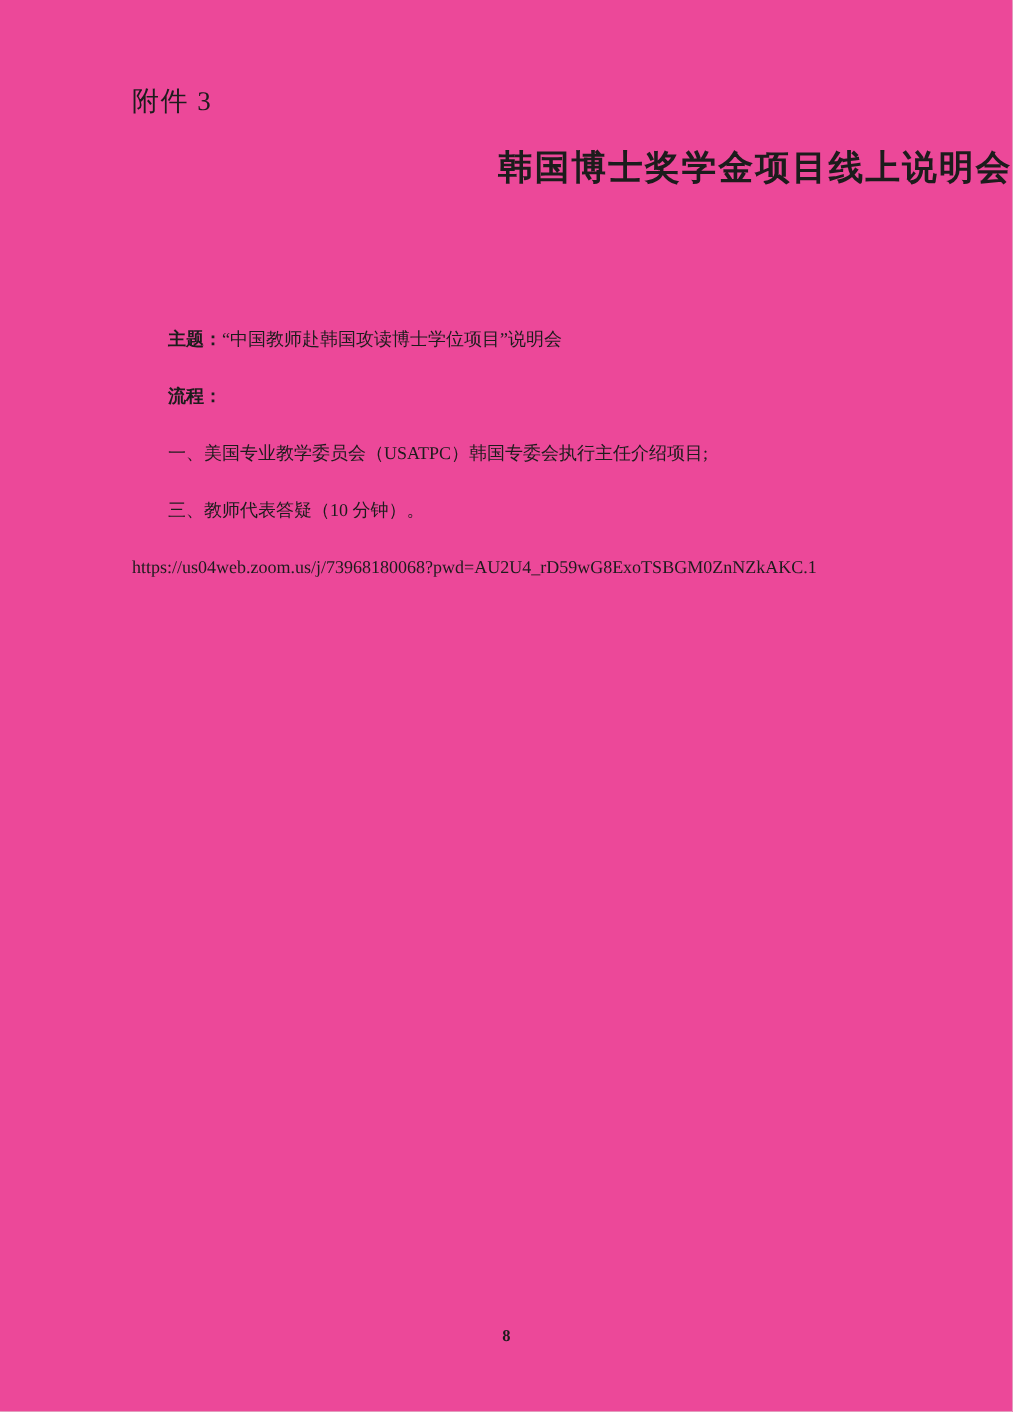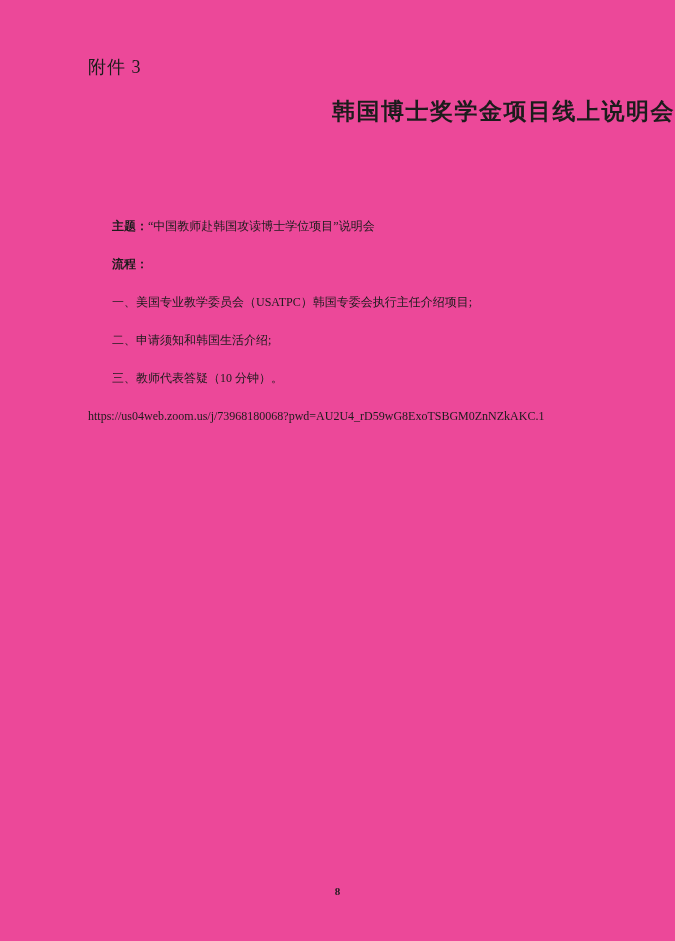--- a/index.html
+++ b/index.html
@@ -84,21 +84,20 @@
   <div class="body-text">
 
     <p class="para"><span class="lbl">主题：</span><span>“中国教师赴韩国攻读博士学位项目”说明会</span></p>
 
 
 
     <p class="para"><span class="lbl">流程：</span><span></span></p>
 
     <p class="para"><span>一、美国专业教学委员会（USATPC）韩国专委会执行主任介绍项目;</span></p>
 
-    <p class="para"><span>二、申请须知和韩国生活介绍;</span></p>
 
     <p class="para"><span>三、教师代表答疑（10 分钟）。</span></p>
 
 
     <span class="url-line">https://us04web.zoom.us/j/73968180068?pwd=AU2U4_rD59wG8ExoTSBGM0ZnNZkAKC.1</span>
 
 
 
   </div>
 

